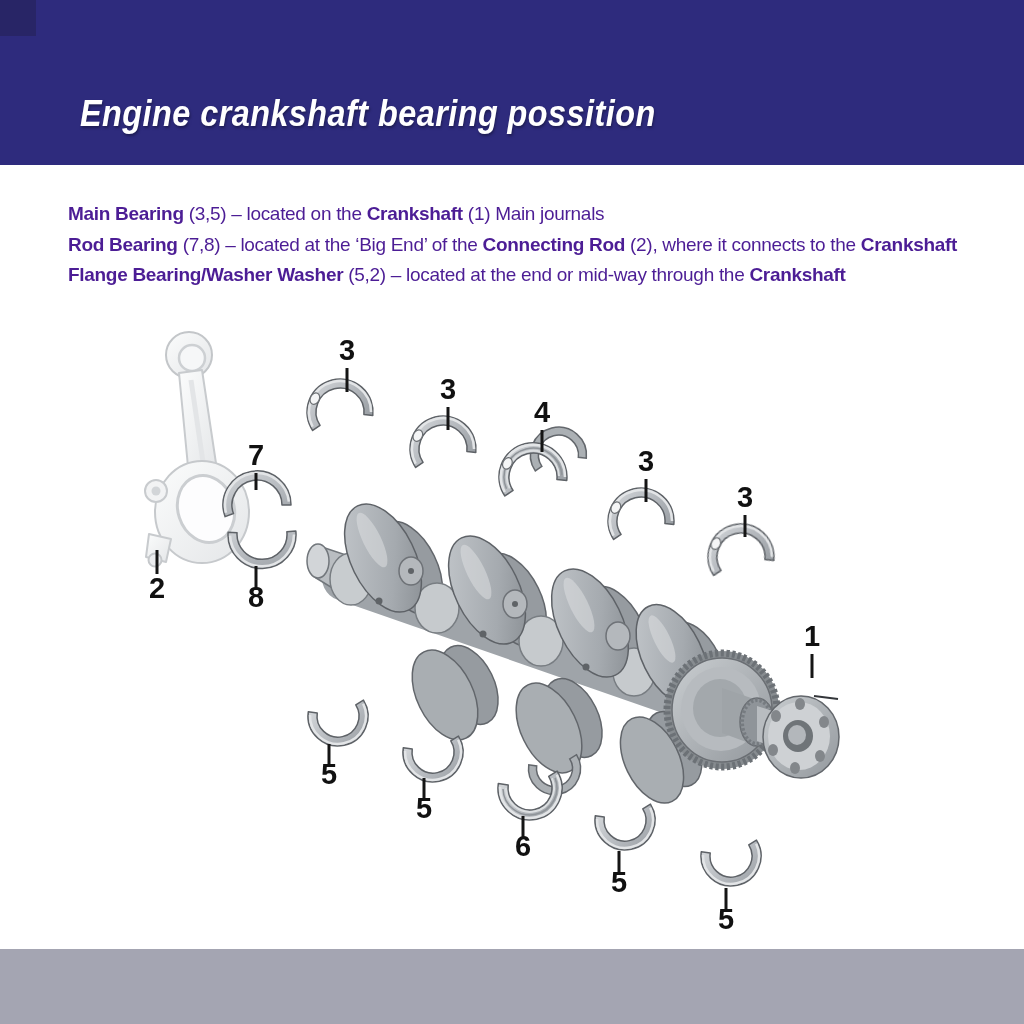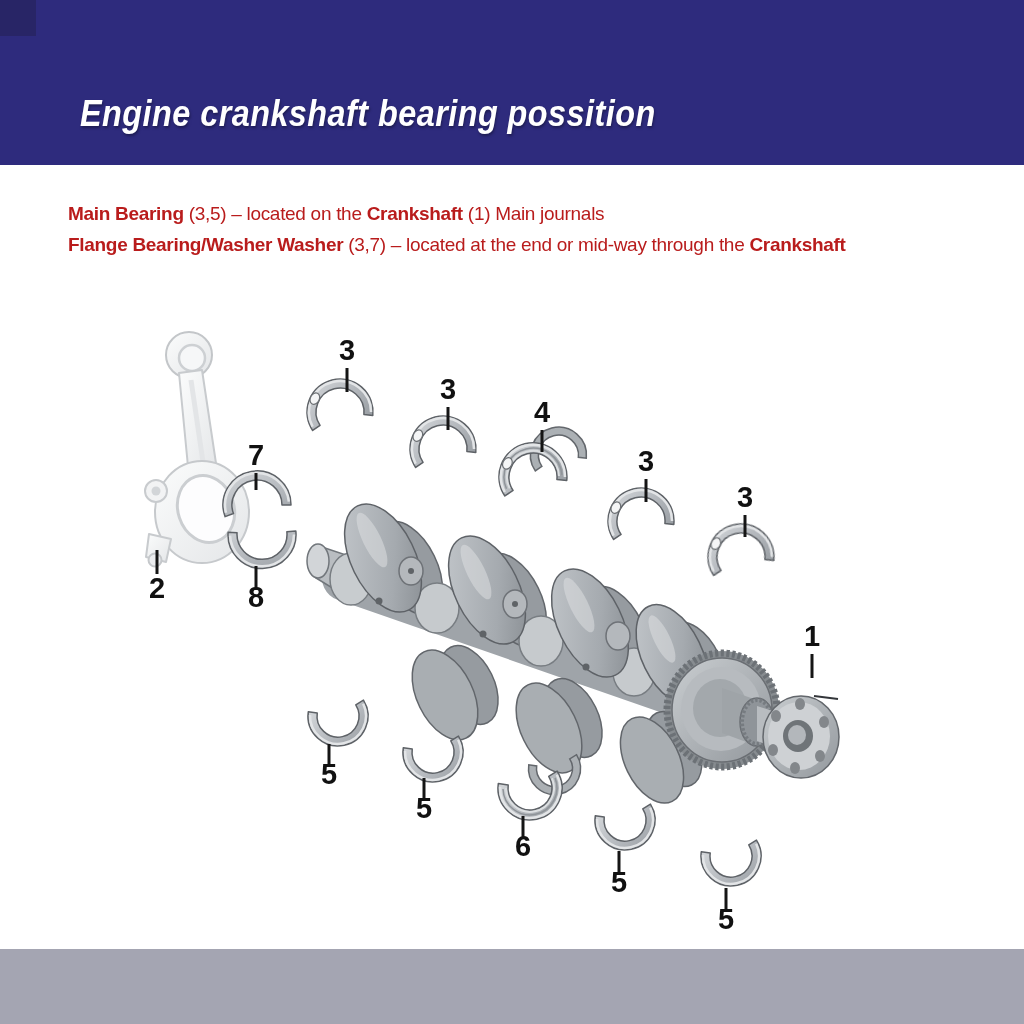--- a/index.html
+++ b/index.html
@@ -14,21 +14,21 @@
     position:absolute;left:0;top:0;width:36px;height:36px;
   }
   .header-title{
     position:absolute;left:80px;top:93px;
     font-size:36px;font-weight:bold;font-style:italic;color:#ffffff;
     white-space:nowrap;letter-spacing:0.5px;
     transform:scaleX(0.9);transform-origin:left top;
     text-shadow:1px 2px 3px rgba(0,0,0,0.35);
   }
   .description{
-    position:absolute;left:68px;top:199px;width:930px;color:#b91c1c;
+    position:absolute;left:68px;top:199px;width:930px;color:#4c1d95;
   }
   .desc-line{
     font-size:19px;line-height:30.5px;white-space:nowrap;letter-spacing:-0.3px;
   }
   .desc-line b{font-weight:bold;}
   .diagram{
     position:absolute;left:0;top:0;width:1024px;height:1024px;
   }
   .label-text{
     font-family:"Liberation Sans", sans-serif;
@@ -44,21 +44,22 @@
 
 <div class="page">
 
   <div class="header" id="header-band" style="background: rgb(46, 43, 125);">
     <div class="header-accent" id="header-accent" style="background: rgb(40, 37, 102);"></div>
     <div class="header-title">Engine crankshaft bearing possition</div>
   </div>
 
   <div class="description" id="description-block">
       <div class="desc-line"><b>Main Bearing</b><span> (3,5) – located on the </span><b>Crankshaft</b><span> (1) Main journals</span></div>
-      <div class="desc-line"><b>Flange Bearing/Washer Washer</b><span> (3,7) – located at the end or mid-way through the </span><b>Crankshaft</b></div>
+      <div class="desc-line"><b>Rod Bearing</b><span> (7,8) – located at the ‘Big End’ of the </span><b>Connecting Rod</b><span> (2), where it connects to the </span><b>Crankshaft</b></div>
+      <div class="desc-line"><b>Flange Bearing/Washer Washer</b><span> (5,2) – located at the end or mid-way through the </span><b>Crankshaft</b></div>
     </div>
 
   <svg class="diagram" viewBox="0 0 1024 1024" xmlns="http://www.w3.org/2000/svg">
     <defs>
       <linearGradient id="gShell" x1="0" y1="0" x2="1" y2="1">
         <stop offset="0" stop-color="#D5D8DB"></stop>
           <stop offset="0.55" stop-color="#B4B8BD"></stop>
           <stop offset="1" stop-color="#989DA2"></stop>
       </linearGradient>
       <linearGradient id="gLobe" x1="0" y1="0" x2="1" y2="1">

